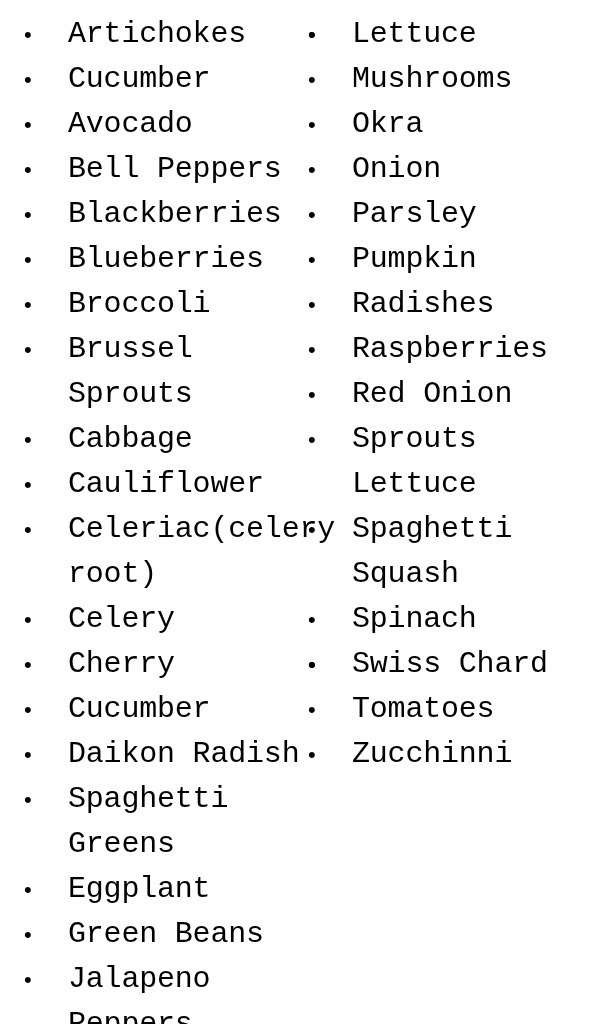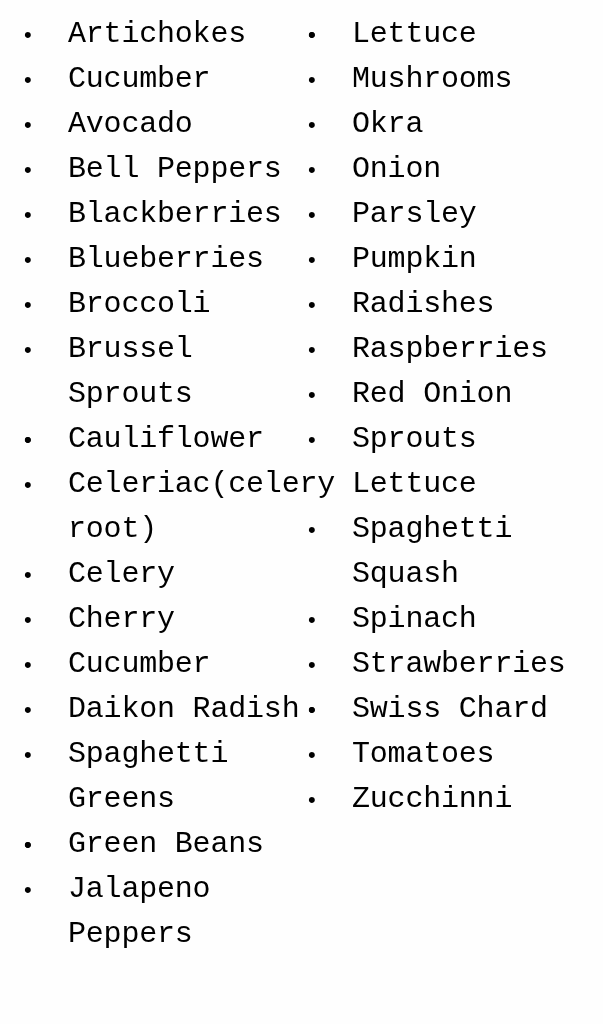--- a/index.html
+++ b/index.html
@@ -94,50 +94,50 @@
     <div class="column column-left">
       <ul class="food-list" id="left-list">
           <li class="food-item"><span class="bullet">•</span><span class="label">Artichokes</span></li>
           <li class="food-item"><span class="bullet">•</span><span class="label">Cucumber</span></li>
           <li class="food-item"><span class="bullet">•</span><span class="label">Avocado</span></li>
           <li class="food-item"><span class="bullet">•</span><span class="label">Bell Peppers</span></li>
           <li class="food-item"><span class="bullet">•</span><span class="label">Blackberries</span></li>
           <li class="food-item"><span class="bullet">•</span><span class="label">Blueberries</span></li>
           <li class="food-item"><span class="bullet">•</span><span class="label">Broccoli</span></li>
           <li class="food-item"><span class="bullet">•</span><span class="label">Brussel Sprouts</span></li>
-          <li class="food-item"><span class="bullet">•</span></li>
+          <li class="food-item"><span class="bullet">•</span><span class="label">Cabbage</span></li>
           <li class="food-item"><span class="bullet">•</span><span class="label">Cauliflower</span></li>
           <li class="food-item"><span class="bullet">•</span><span class="label">Celeriac(celery root)</span></li>
           <li class="food-item"><span class="bullet">•</span><span class="label">Celery</span></li>
           <li class="food-item"><span class="bullet">•</span><span class="label">Cherry</span></li>
           <li class="food-item"><span class="bullet">•</span><span class="label">Cucumber</span></li>
           <li class="food-item"><span class="bullet">•</span><span class="label">Daikon Radish</span></li>
           <li class="food-item"><span class="bullet">•</span><span class="label">Spaghetti Greens</span></li>
-          <li class="food-item"><span class="bullet">•</span></li>
+          <li class="food-item"><span class="bullet">•</span><span class="label">Eggplant</span></li>
           <li class="food-item"><span class="bullet">•</span><span class="label">Green Beans</span></li>
           <li class="food-item"><span class="bullet">•</span><span class="label">Jalapeno Peppers</span></li>
         </ul>
     </div>
 
     <div class="column column-right">
       <ul class="food-list" id="right-list">
           <li class="food-item"><span class="bullet">•</span></li>
           <li class="food-item"><span class="bullet">•</span><span class="label">Lettuce</span></li>
           <li class="food-item"><span class="bullet">•</span><span class="label">Mushrooms</span></li>
           <li class="food-item"><span class="bullet">•</span><span class="label">Okra</span></li>
           <li class="food-item"><span class="bullet">•</span><span class="label">Onion</span></li>
           <li class="food-item"><span class="bullet">•</span><span class="label">Parsley</span></li>
           <li class="food-item"><span class="bullet">•</span><span class="label">Pumpkin</span></li>
           <li class="food-item"><span class="bullet">•</span><span class="label">Radishes</span></li>
           <li class="food-item"><span class="bullet">•</span><span class="label">Raspberries</span></li>
           <li class="food-item"><span class="bullet">•</span><span class="label">Red Onion</span></li>
           <li class="food-item"><span class="bullet">•</span><span class="label">Sprouts Lettuce</span></li>
           <li class="food-item"><span class="bullet">•</span><span class="label">Spaghetti Squash</span></li>
           <li class="food-item"><span class="bullet">•</span><span class="label">Spinach</span></li>
-          <li class="food-item"><span class="bullet">•</span><span class="label">Strawberries</span></li>
+          <li class="food-item"><span class="bullet">•</span></li>
           <li class="food-item"><span class="bullet">•</span></li>
           <li class="food-item"><span class="bullet">•</span><span class="label">Swiss Chard</span></li>
           <li class="food-item"><span class="bullet">•</span><span class="label">Tomatoes</span></li>
           <li class="food-item"><span class="bullet">•</span><span class="label">Zucchinni</span></li>
         </ul>
     </div>
 
   </div>
 </div>
 

